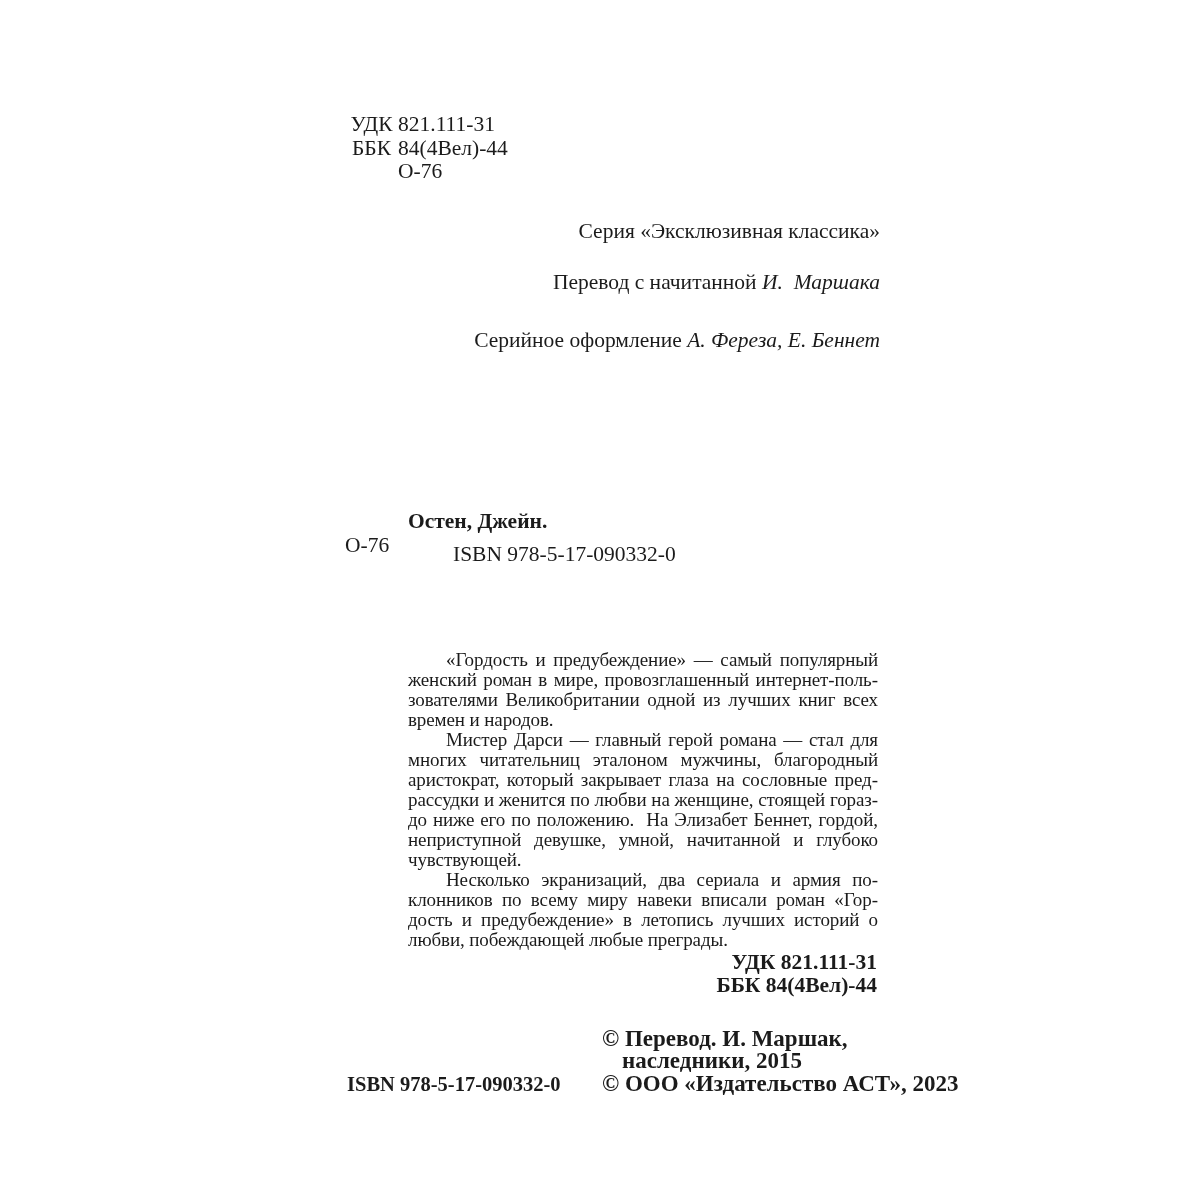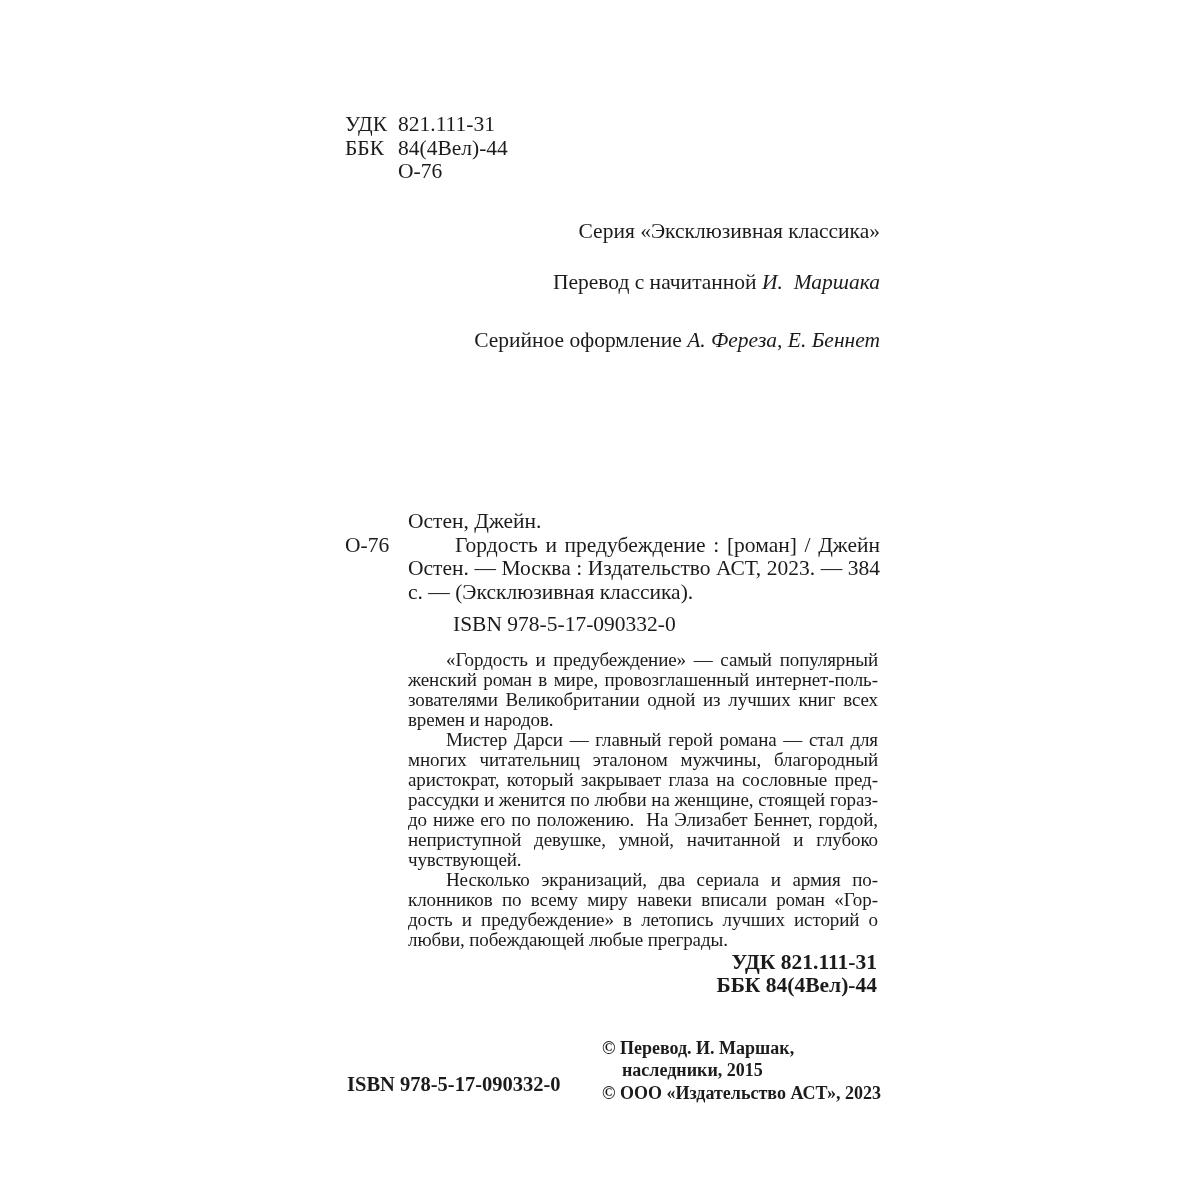--- a/index.html
+++ b/index.html
@@ -14,20 +14,21 @@
     overflow: hidden;
   }
 
   
   .udk-block {
     position: absolute;
     left: 345px;
     top: 113px;
     font-size: 21.5px;
     line-height: 23.5px;
+    text-align: center;
   }
   .udk-row { display: flex; }
   .udk-row .lbl { width: 53px; }
 
   
   .center-line {
     position: absolute;
     left: 345px;
     width: 535px;
     text-align: right;
@@ -48,21 +49,21 @@
     font-size: 21.5px;
     line-height: 23.6px;
   }
   .catalog .code {
     position: absolute;
     left: 0;
     top: 23.6px;
   }
   .catalog .author {
     margin: 0 0 0 63px;
-    font-weight: normal;
+    font-weight: bold;
   }
   .catalog .desc {
     margin: 0 0 0 63px;
     width: 472px;
     text-align: justify;
     text-indent: 47px;
   }
   .catalog .isbn-mid {
     margin: 9px 0 0 108px;
   }
@@ -91,24 +92,23 @@
     line-height: 22.5px;
     white-space: nowrap;
   }
 
   
   .copyright {
     position: absolute;
     left: 602px;
     top: 1028px;
     font-weight: bold;
-    font-size: 18px;
+    font-size: 23px;
     line-height: 22.4px;
     white-space: nowrap;
-    margin-top: 9px;
   }
   .copyright .indent { margin-left: 20px; }
 
   
   .isbn-bottom {
     position: absolute;
     left: 347px;
     top: 1073px;
     font-weight: bold;
     font-size: 20.5px;
@@ -143,21 +143,20 @@
   </div>
 
   <div class="center-line line-design">
     <span>Серийное оформление</span>
     <span class="it">А. Фереза, Е. Беннет</span>
   </div>
 
   <div class="catalog">
     <span class="code">О-76</span>
     <p class="author">Остен, Джейн.</p>
-    <p class="desc">Гордость и предубеждение : [роман] / Джейн Остен. — Москва : Издательство АСТ, 2023. — 384 с. — (Эксклюзивная классика).</p>
     <p class="isbn-mid">ISBN 978-5-17-090332-0</p>
   </div>
 
   <div class="annotation">
     <p>«Гордость и предубеждение» — самый популярный женский роман в мире, провозглашенный интернет-поль­зователями Великобритании одной из лучших книг всех времен и народов.</p>
     <p>Мистер Дарси — главный герой романа — стал для многих читательниц эталоном мужчины, благородный аристократ, который закрывает глаза на сословные пред­рассудки и женится по любви на женщине, стоящей гораз­до ниже его по положению.&nbsp; На Элизабет Беннет, гордой, неприступной девушке, умной, начитанной и глубоко чувствующей.</p>
     <p>Несколько экранизаций, два сериала и армия по­клонников по всему миру навеки вписали роман «Гор­дость и предубеждение» в летопись лучших историй о любви, побеждающей любые преграды.</p>
   </div>
 
   <div class="footer-codes">

